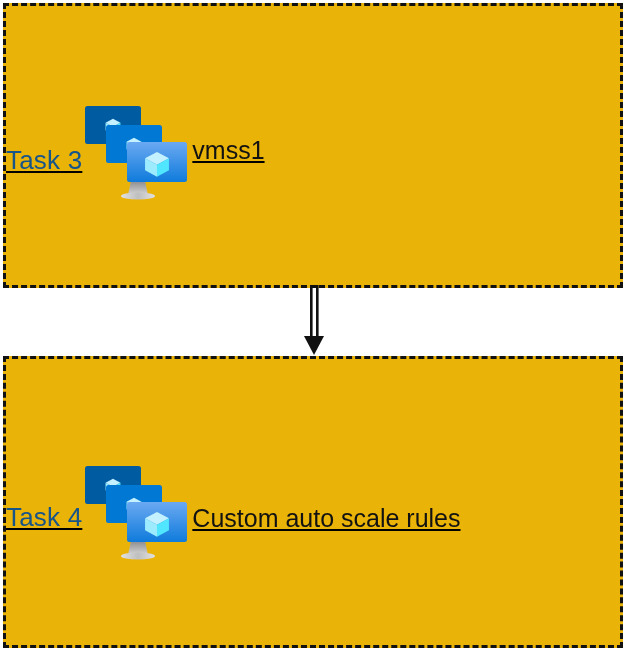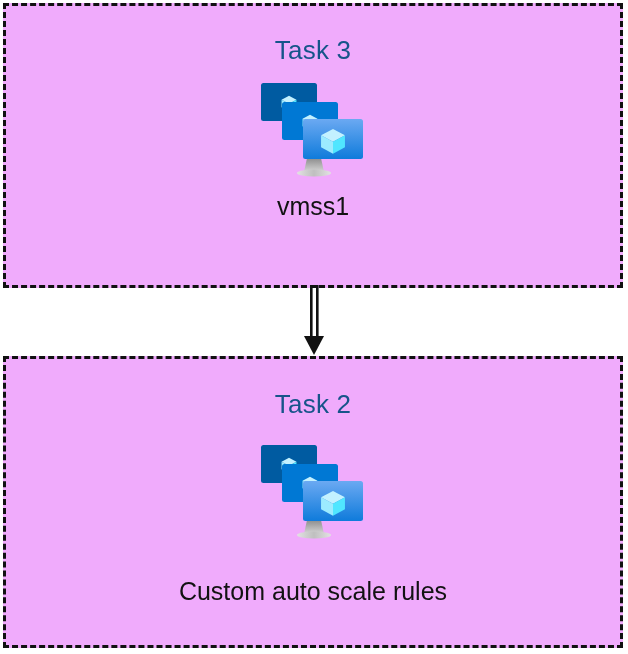--- a/index.html
+++ b/index.html
@@ -20,25 +20,26 @@
     left: 0;
     top: 0;
     width: 628px;
     height: 654px;
   }
 
   
   .task-box {
     position: absolute;
     box-sizing: border-box;
-    background: #f0abfc;
+    background: #eab308;
     border: 3px dashed #111111;
     display: flex;
-    flex-direction: column;
+    flex-direction: row;
     align-items: center;
+    text-decoration: underline;
   }
 
   #task-box-top {
     left: 3px;
     top: 3px;
     width: 620px;
     height: 285px;
   }
 
   #task-box-bottom {
@@ -149,21 +150,21 @@
   <div id="connector-arrow">
     <svg viewBox="0 0 36 72" width="36" height="72" xmlns="http://www.w3.org/2000/svg">
       <rect x="14" y="0" width="2.6" height="55" fill="#111111"></rect>
       <rect x="20" y="0" width="2.6" height="55" fill="#111111"></rect>
       <polygon points="8,51 28,51 18,70" fill="#111111"></polygon>
     </svg>
   </div>
 
   <div class="task-box" id="task-box-bottom">
 
-    <div class="task-heading">Task 2</div>
+    <div class="task-heading">Task 4</div>
 
     <div class="icon-wrap">
       <svg viewBox="0 0 110 104" width="110" height="104" xmlns="http://www.w3.org/2000/svg">
         <defs>
           <linearGradient id="frontGradTop2" x1="0" y1="0" x2="0" y2="1">
             <stop offset="0%" stop-color="#6BA9F2"></stop>
             <stop offset="100%" stop-color="#0F7BDB"></stop>
           </linearGradient>
           <linearGradient id="standGrad2" x1="0" y1="0" x2="0" y2="1">
             <stop offset="0%" stop-color="#8C8C8C"></stop>

